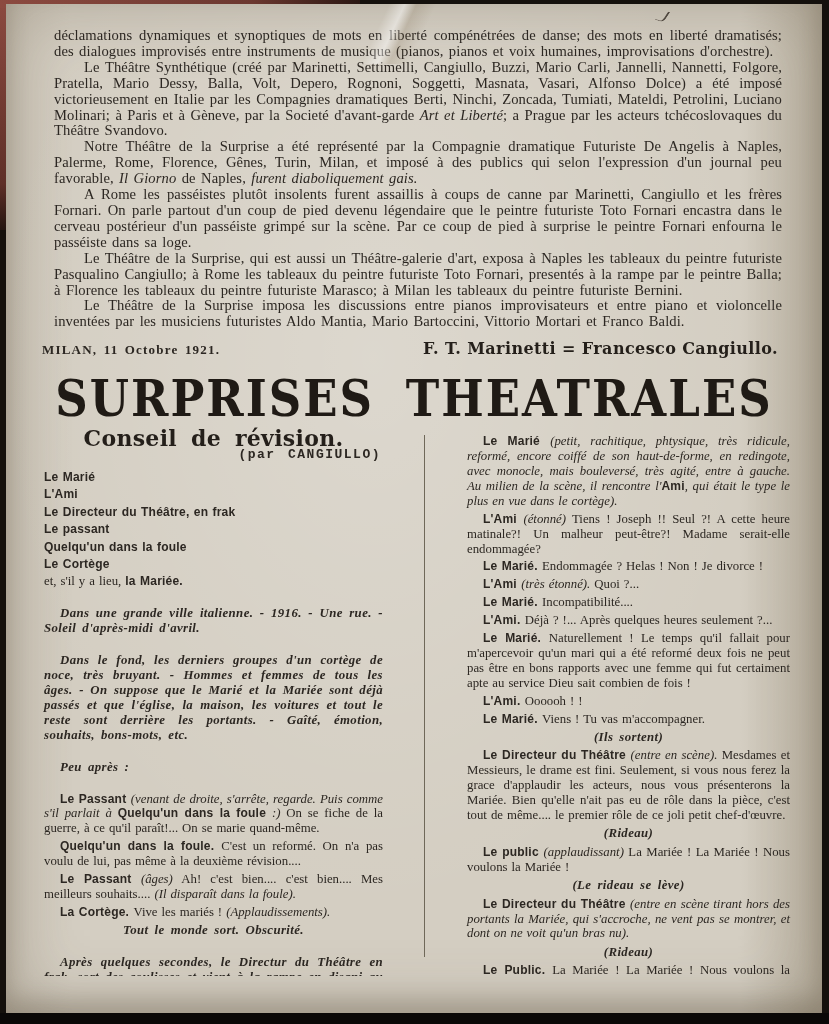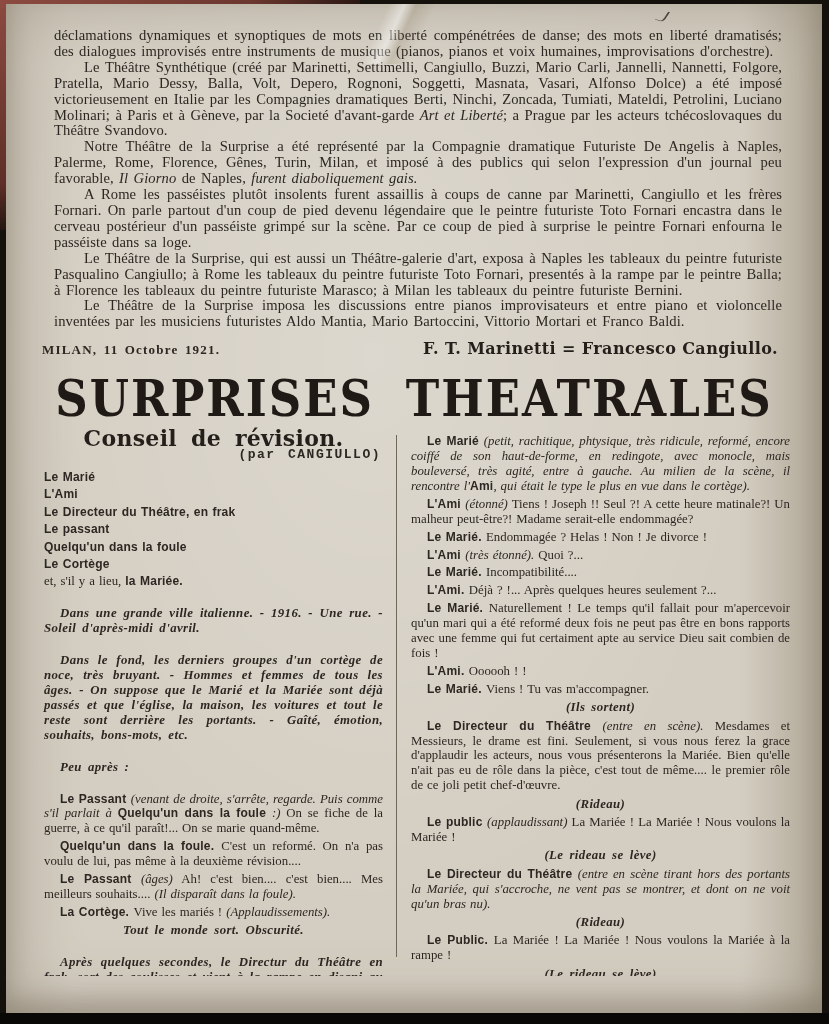--- a/index.html
+++ b/index.html
@@ -51,21 +51,21 @@
 
   
   .main-title{
     font-family:"DejaVu Serif", serif;font-weight:bold;
     font-size:45px;text-align:center;margin:12px 0 2px 0;
     letter-spacing:2px;word-spacing:14px;color:#1f1a15;
     transform:scaleY(1.10);transform-origin:center top;
   }
 
   
-  .columns{display:flex;padding:6px 32px 0 38px;position:relative;height:545px;overflow:hidden;}
+  .columns{display:flex;padding:6px 32px 0 38px;position:relative;height:545px;overflow:hidden;gap:28px;}
   .col{font-size:12.8px;line-height:14.9px;text-align:justify;word-spacing:0.8px;}
   .col-left{width:352px;padding-right:13px;box-sizing:border-box;}
   .col-rule{width:1px;background:#6f6859;margin-top:4px;height:522px;flex:none;}
   .col-right{flex:1;padding-left:14px;box-sizing:border-box;}
 
   .col-heading{font-family:"DejaVu Serif", serif;font-size:22px;font-weight:bold;
     text-align:center;margin:0;letter-spacing:0.3px;word-spacing:6px;color:#241f1a;}
   .byline{text-align:right;font-family:Liberation Mono, monospace;font-weight:bold;
     font-size:13px;letter-spacing:1.5px;word-spacing:3px;padding-right:2px;margin:2px 0 7px 0;}
 

